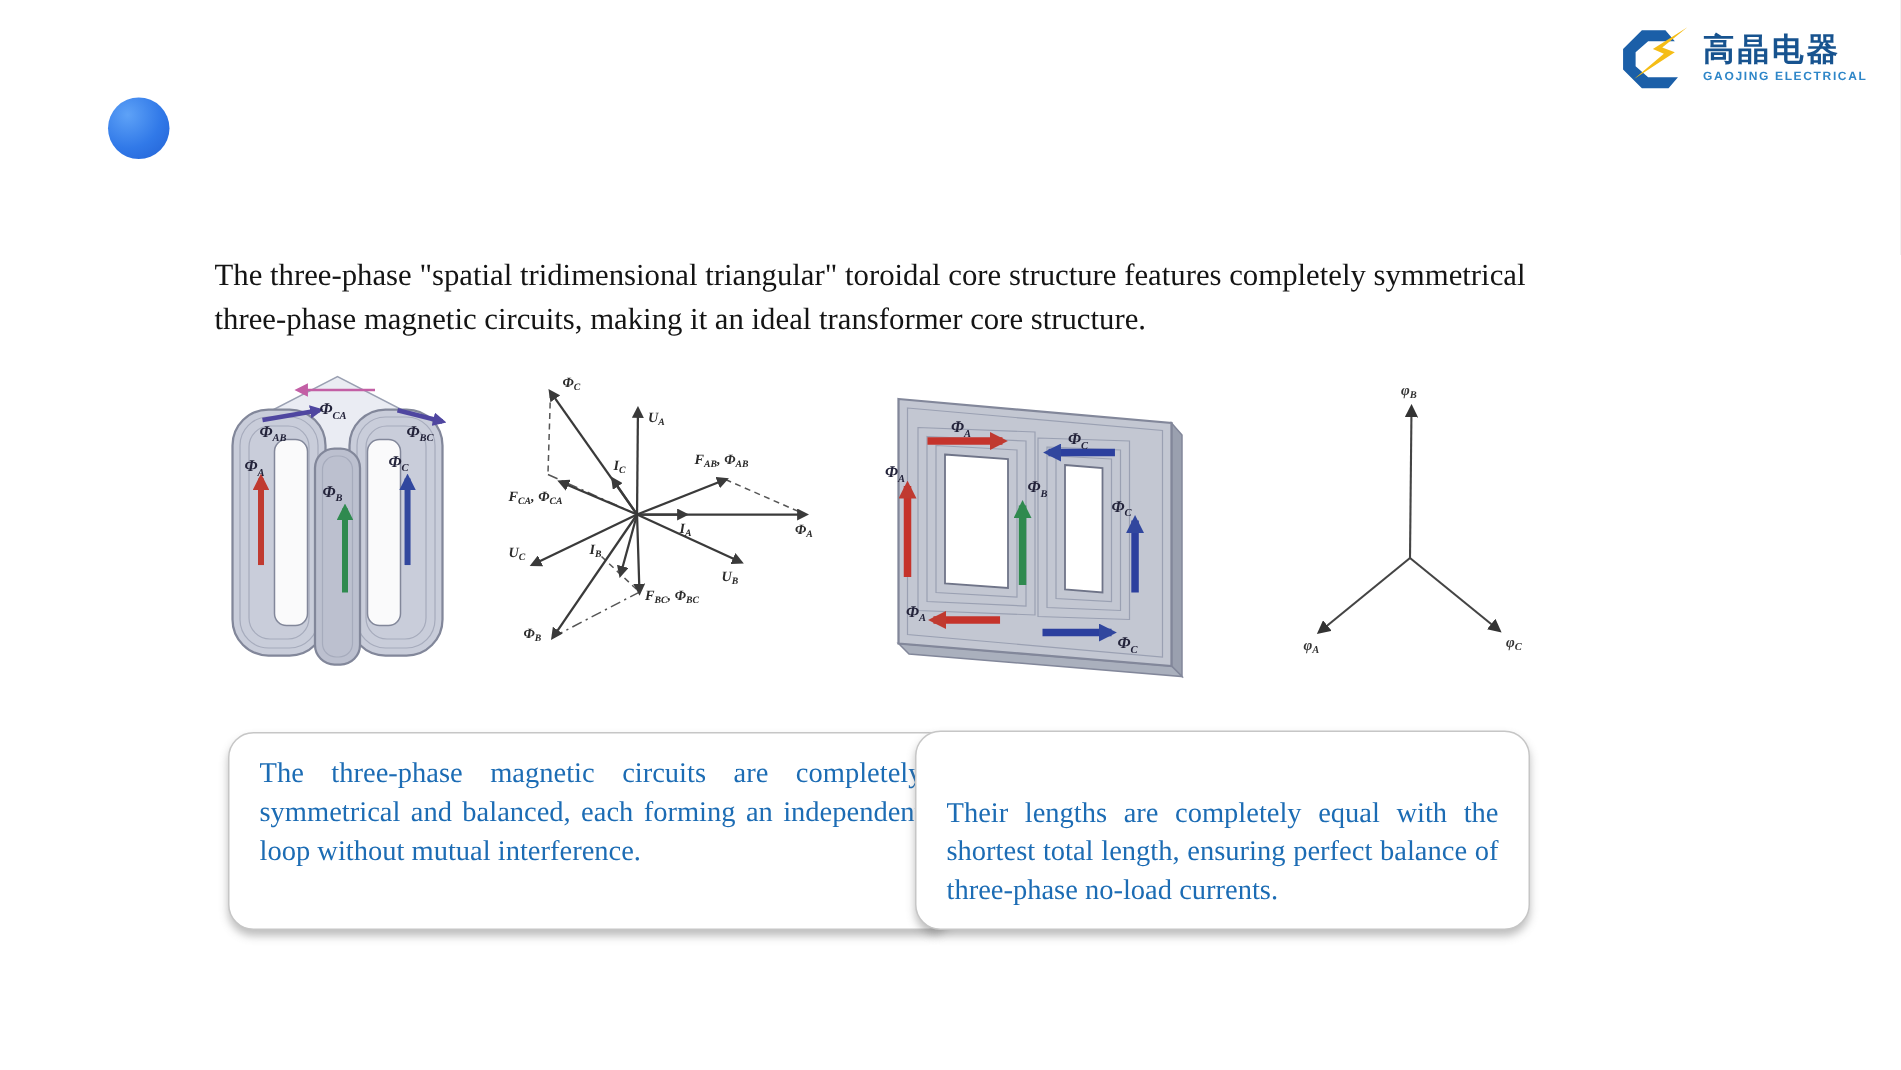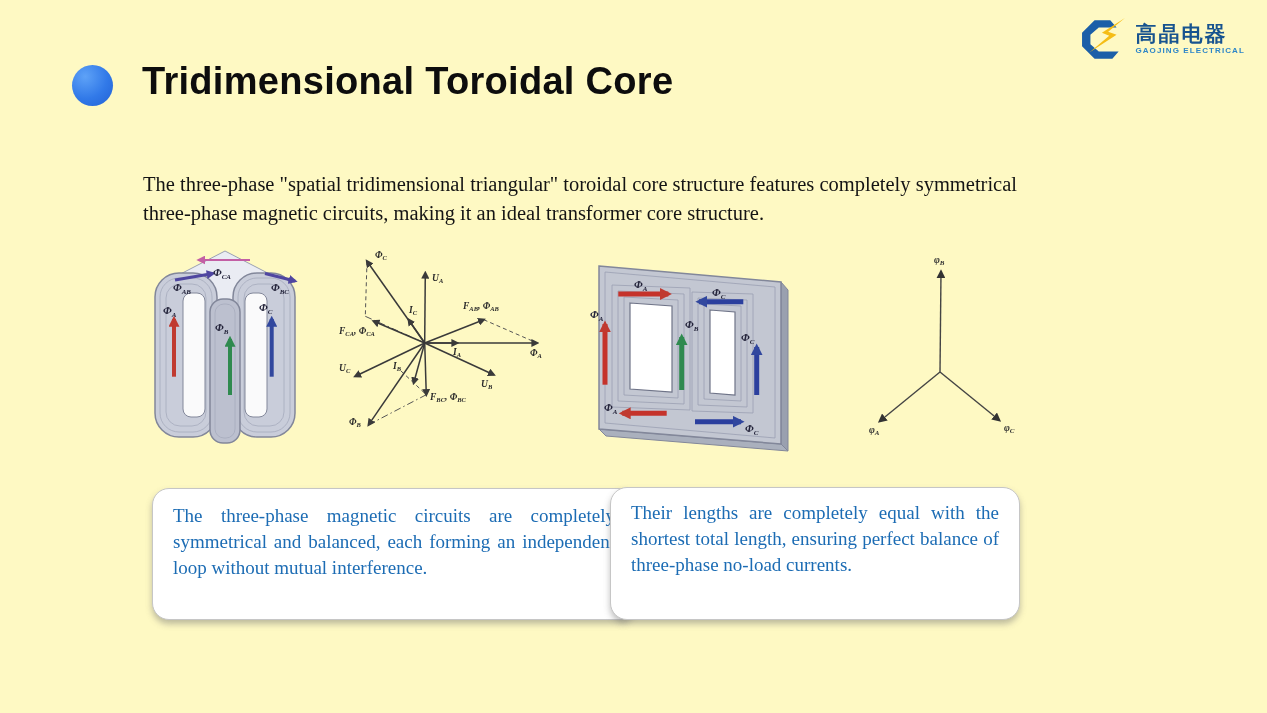--- a/index.html
+++ b/index.html
@@ -1,18 +1,18 @@
 <!DOCTYPE html>
 <html><head>
 <meta charset="utf-8">
 <style>
   * { margin:0; padding:0; box-sizing:border-box; }
   html,body { background:#e8e8e8; }
   .slide {
-    position:relative; width:1267px; height:713px; background:#fef9c3;
+    position:relative; width:1267px; height:713px; background:#ffffff;
     overflow:hidden; font-family:"Liberation Serif", serif;
   }
 
   
   .logo { position:absolute; top:18px; right:22px; display:flex; align-items:center; gap:8px; }
   .logo-text { display:flex; flex-direction:column; }
   .logo-cn { font-family:"Liberation Sans", sans-serif; font-weight:700; font-size:21px;
              color:#17538f; letter-spacing:2px; line-height:24px; }
   .logo-en { font-family:"Liberation Sans", sans-serif; font-weight:700; font-size:8px;
              color:#2e86c8; letter-spacing:1.1px; line-height:10px; margin-top:0; }
@@ -45,40 +45,39 @@
   .pline    { stroke:#3a3a3a; stroke-width:1.5; fill:none; }
   .pdash    { stroke:#555; stroke-width:1; stroke-dasharray:4 3; fill:none; }
   .pdashdot { stroke:#555; stroke-width:1; stroke-dasharray:7 3 1.5 3; fill:none; }
 
   
   .callout { position:absolute; background:#ffffff; border:1px solid #c6c6c6; border-radius:17px;
     box-shadow:0 4px 6px rgba(110,110,110,0.45); color:#1c6cb4;
     font-size:19px; line-height:1.36; text-align:justify; }
   #callout-left  { left:152px; top:488px; width:484px; height:132px; padding:14px 20px 12px 20px; }
   #callout-right { left:610px; top:487px; width:410px; height:133px; padding:12px 20px;
-                   display:flex; align-items:flex-start; }
+                   display:flex; align-items:flex-end; }
 </style>
 </head>
 <body>
 
 <div class="slide">
 
   <div class="logo">
     <svg width="46" height="42" viewBox="0 0 44 40">
       <path d="M28,2 L13,2 L1,14 L1,27 L13,39 L30,39 L36,32 L17,32 L9,25 L9,16 L17,9 L34,9 Z" fill="#1b5fa8"></path>
       <polygon points="42,0 20,14 27,17 8,33 34,16 26,13" fill="#f5bd16"></polygon>
     </svg>
     <div class="logo-text">
       <span class="logo-cn">高晶电器</span>
       <span class="logo-en">GAOJING ELECTRICAL</span>
     </div>
   </div>
 
   <div class="title-bullet"></div>
-  <h1 class="page-title">Tridimensional Toroidal Core</h1>
 
   <p class="intro">The three-phase "spatial tridimensional triangular" toroidal core structure features completely symmetrical three-phase magnetic circuits, making it an ideal transformer core structure.</p>
 
   <svg id="fig-core3d" class="fig" width="156" height="200" viewBox="0 0 156 200">
     <defs>
       <marker id="f1red" markerUnits="userSpaceOnUse" markerWidth="11" markerHeight="11" viewBox="0 0 10 10" refX="7" refY="5" orient="auto">
           <path d="M0,0L10,5L0,10z" fill="#c03a30"></path>
         </marker>
       <marker id="f1grn" markerUnits="userSpaceOnUse" markerWidth="11" markerHeight="11" viewBox="0 0 10 10" refX="7" refY="5" orient="auto">
           <path d="M0,0L10,5L0,10z" fill="#2f8a4f"></path>

